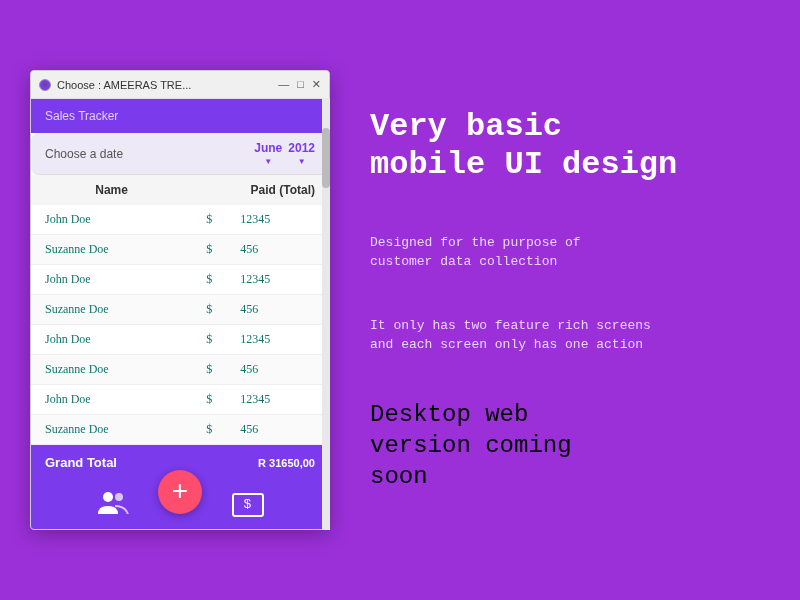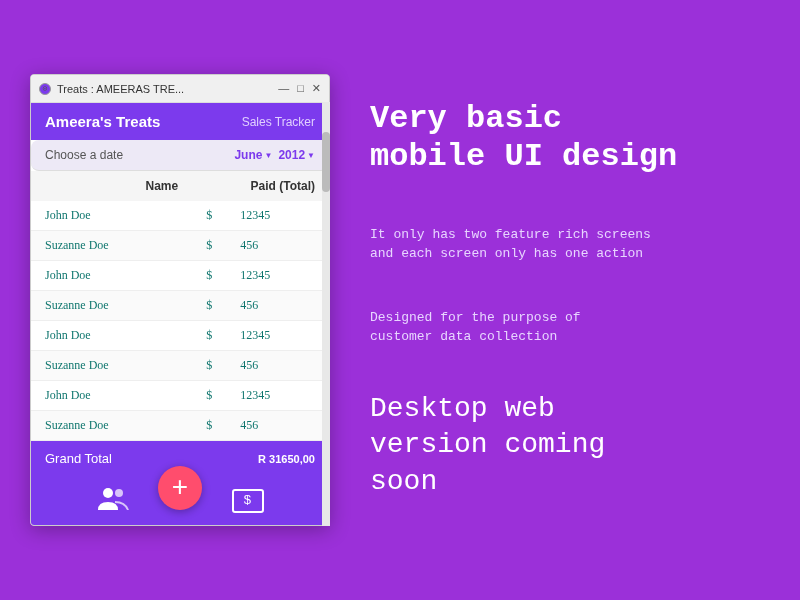--- a/index.html
+++ b/index.html
@@ -130,20 +130,21 @@
       background: transparent;
       border: none;
       font-size: 12px;
       color: #7c3aed;
       font-weight: bold;
       font-family: Arial, sans-serif;
       cursor: pointer;
       display: flex;
       align-items: center;
       gap: 2px;
+      flex-direction: column;
     }
 
     .dropdown-arrow {
       font-size: 8px;
       color: #7c3aed;
     }
 
     
     .data-table {
       width: 100%;
@@ -152,21 +153,21 @@
 
     .table-header {
       background: #f5f5f5;
     }
 
     .table-header th {
       padding: 8px 14px;
       font-size: 12px;
       font-weight: bold;
       color: #333;
-      text-align: right;
+      text-align: center;
       font-family: Arial, sans-serif;
     }
 
     .table-header th:last-child {
       text-align: right;
     }
 
     .table-body tr {
       border-bottom: 1px solid #eee;
     }
@@ -203,21 +204,21 @@
       background: #7c3aed;
       display: flex;
       justify-content: space-between;
       align-items: center;
       padding: 10px 14px;
     }
 
     .grand-total-label {
       color: #fff;
       font-size: 13px;
-      font-weight: normal;
+      font-weight: bold;
       font-family: Arial, sans-serif;
     }
 
     .grand-total-amount {
       color: #fff;
       font-size: 11px;
       font-weight: bold;
       font-family: Arial, sans-serif;
     }
 
@@ -308,51 +309,50 @@
 
     .description {
       color: #e8d5ff;
       font-size: 13px;
       line-height: 1.5;
       margin-bottom: 16px;
       font-family: 'Courier New', Courier, monospace;
     }
 
     .coming-soon {
-      color: #ffffff;
-      font-size: 28px;
+      color: #000000;
+      font-size: 24px;
       line-height: 1.3;
       font-family: 'Courier New', Courier, monospace;
     }
 
     .window-container {
       position: relative;
     }
   </style>
 </head>
 <body>
 
 <div class="left-panel">
   <div class="window-container">
     <div class="window-frame">
 
       <div class="title-bar">
         <div class="title-bar-left">
           <div class="title-bar-circle">⊙</div>
-          <span class="title-bar-text">Treats : AMEERAS TRE...</span>
+          <span class="title-bar-text">Choose : AMEERAS TRE...</span>
         </div>
         <div class="title-bar-controls">
           <span class="title-btn">—</span>
           <span class="title-btn">□</span>
           <span class="title-btn">✕</span>
         </div>
       </div>
 
       <div class="app-header">
-        <span class="app-title">Ameera's Treats</span>
         <span class="app-subtitle">Sales Tracker</span>
       </div>
 
       <div class="date-selector">
         <span class="date-label">Choose a date</span>
         <div class="date-dropdowns">
           <div class="date-dropdown">
             <span>June</span>
             <span class="dropdown-arrow">▼</span>
           </div>
@@ -440,20 +440,20 @@
       <div class="scroll-thumb"></div>
     </div>
   </div>
 </div>
 
 <div class="right-panel">
   <div class="headline">
     <span style="white-space:pre-line;">Very basic
 mobile UI design</span>
   </div>
+  <div class="description" style="white-space:pre-line;">Designed for the purpose of
+customer data collection</div>
   <div class="description" style="white-space:pre-line;">It only has two feature rich screens
 and each screen only has one action</div>
-  <div class="description" style="white-space:pre-line;">Designed for the purpose of
-customer data collection</div>
   <div class="coming-soon" style="white-space:pre-line;">Desktop web
 version coming
 soon</div>
 </div>
 
 </body></html>

